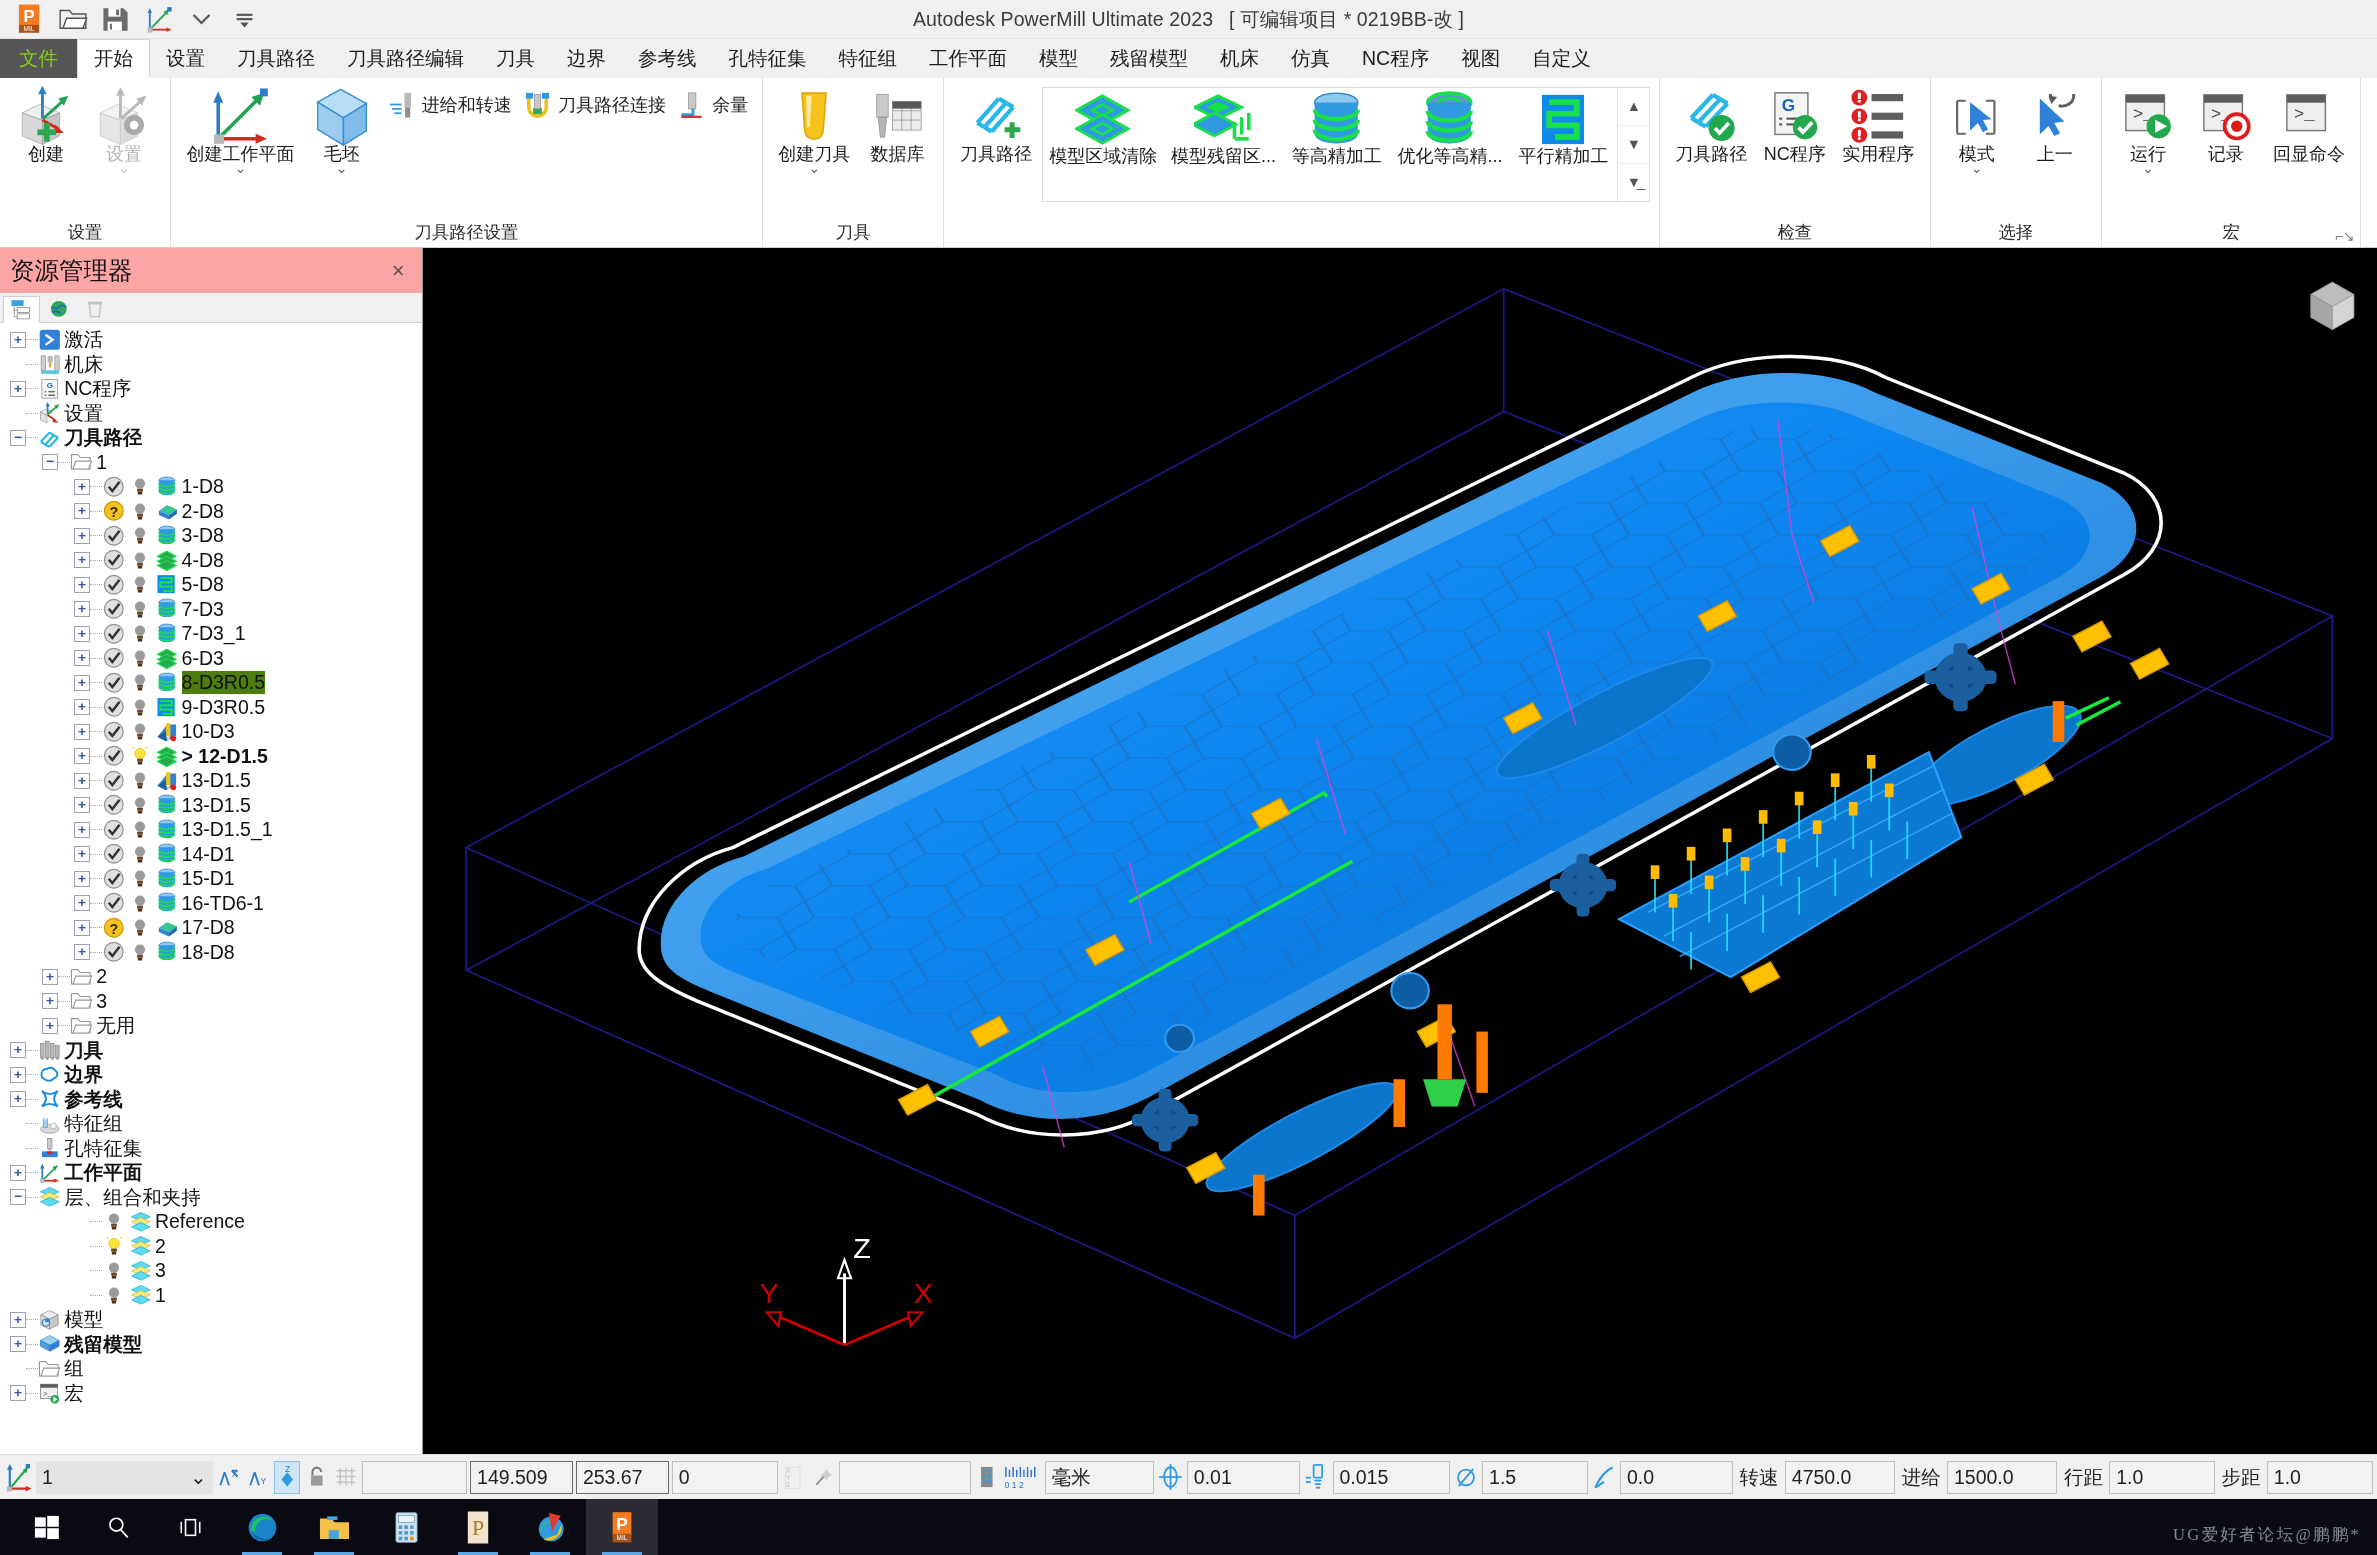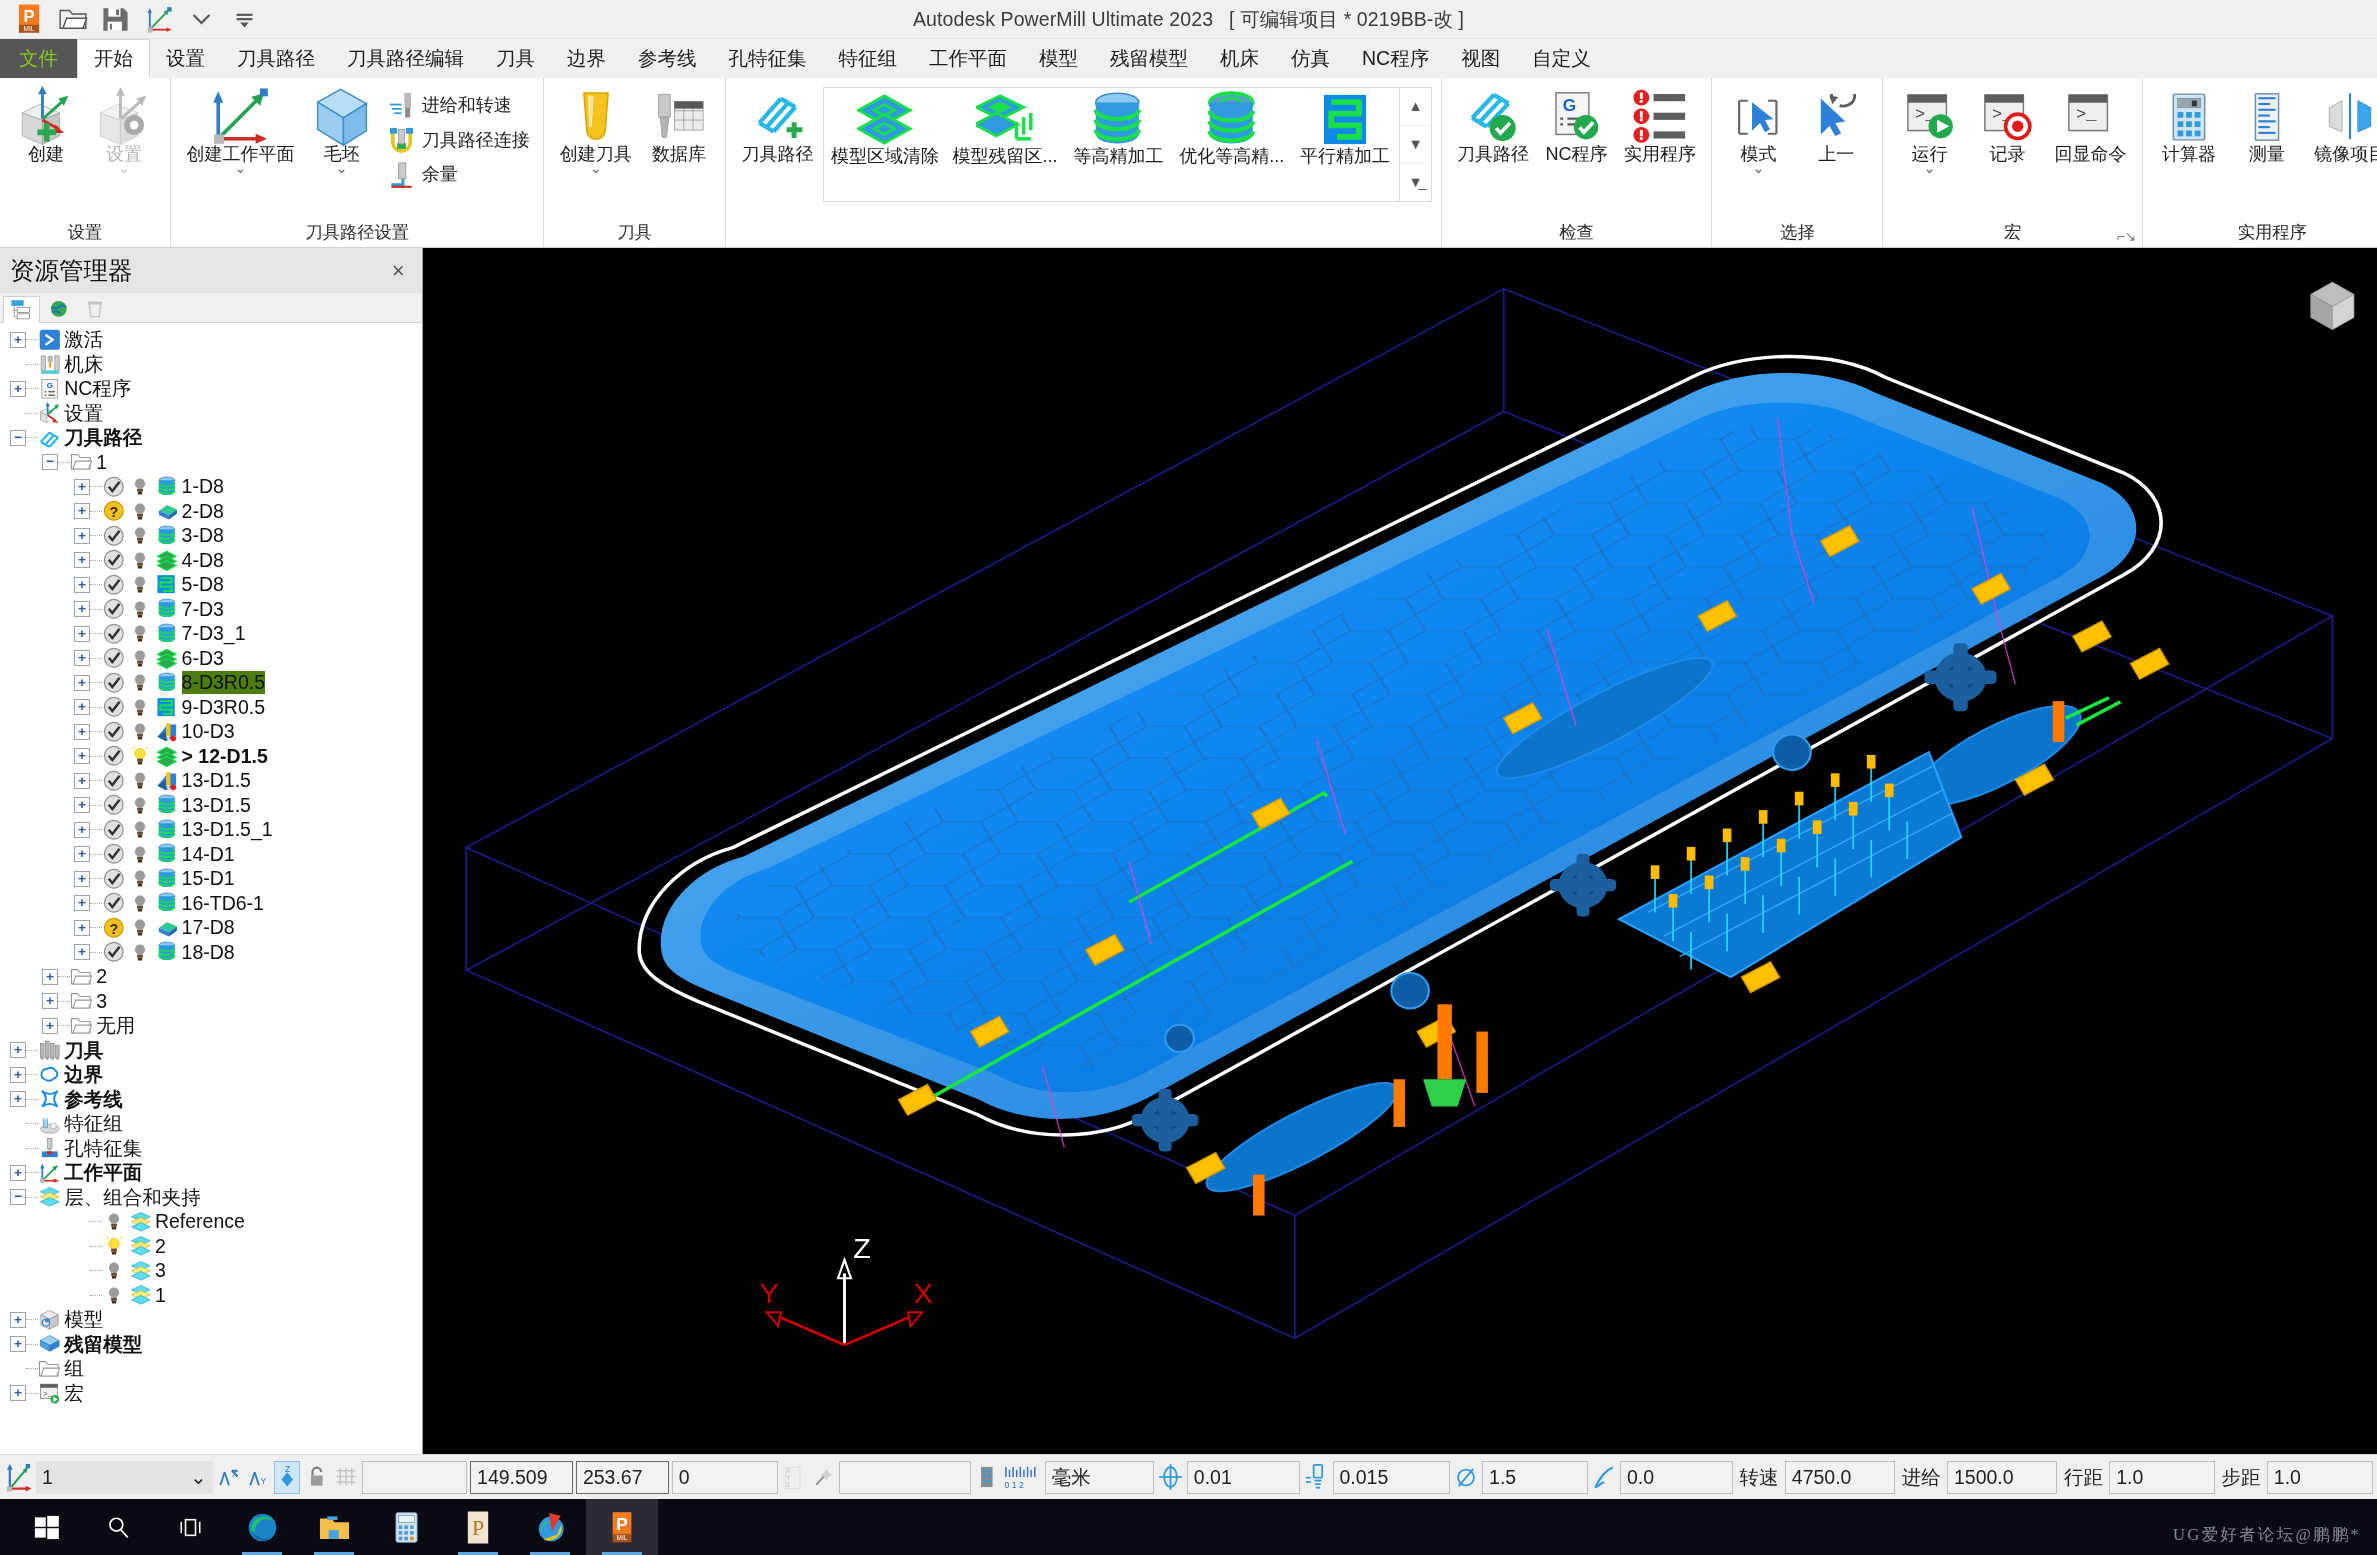--- a/index.html
+++ b/index.html
@@ -56,21 +56,21 @@
   .bigbtn {
     width:auto; min-width:75px; display:flex; flex-direction:column; align-items:center;
     padding:4.3px 5.8px 0 5.8px; cursor:pointer; border:0.7px solid transparent; border-radius:2.2px;
   }
   .bigbtn .ico { height:53px; display:flex; align-items:center; justify-content:center; }
   .bigbtn .lbl { font-size:18px; color:#1c1c1c; text-align:center; line-height:1.05; margin-top:1.4px; white-space:nowrap; }
   .bigbtn .caret { font-size:13.7px; color:#555; line-height:1; margin-top:-1.4px; }
   .bigbtn.disabled .lbl { color:#b4b4b4; }
   .bigbtn.disabled .caret { color:#c3c3c3; }
 
-  .smallcol { display:flex; flex-direction:column; justify-content:flex-start; padding-top:2.9px; gap:1.4px; }
+  .smallcol { display:flex; justify-content:flex-start; padding-top:2.9px; gap:1.4px; }
   .smallbtn { display:flex; align-items:center; gap:5.8px; padding:2.2px 5px; cursor:pointer; border-radius:2.2px; white-space:nowrap;}
   .smallbtn .ico { width:29px; height:29px; display:flex; align-items:center; justify-content:center; }
   .smallbtn .lbl { font-size:18px; }
 
   .gallery {
     border:0.7px solid #dcdcdc; background:#fff; display:flex; align-items:stretch;
     height:115px; margin-top:1.4px;
   }
   .gallery-items { display:flex; }
   .gallery .bigbtn { min-width:108px; }
@@ -83,21 +83,21 @@
   }
   .gal-scroll div:last-child { border-bottom:none; }
 
   
   .main { flex:1; display:flex; min-height:0; }
 
   
   .explorer { width:423px; flex:0 0 423px; background:#fff; display:flex; flex-direction:column;
               border-right:0.7px solid #9a9a9a; }
   .exp-head { height:45px; display:flex; align-items:center; justify-content:space-between;
-              padding:0 13px 0 10px; background:#e5e5e5;}
+              padding:0 13px 0 10px; background:#fca5a5;}
   .exp-title { font-size:24.5px; color:#111; }
   .exp-close { font-size:21.6px; color:#555; cursor:pointer; padding:0 4.3px;}
   .exp-tabs { height:30px; display:flex; align-items:flex-end; background:#f0f0f0; padding-left:2.9px;
               border-bottom:0.7px solid #d0d0d0;}
   .exp-tab { width:37px; height:27px; display:flex; align-items:center; justify-content:center; cursor:pointer;}
   .exp-tab.active { background:#fff; border:0.7px solid #d0d0d0; border-bottom:0.7px solid #fff; position:relative; top:0.7px;}
   .tree { flex:1; overflow:hidden; background:#fff; padding-top:4.3px; font-size:19.5px; }
 
   .node { display:flex; align-items:center; height:24.5px; white-space:nowrap; cursor:pointer; }
   .exp-box {

